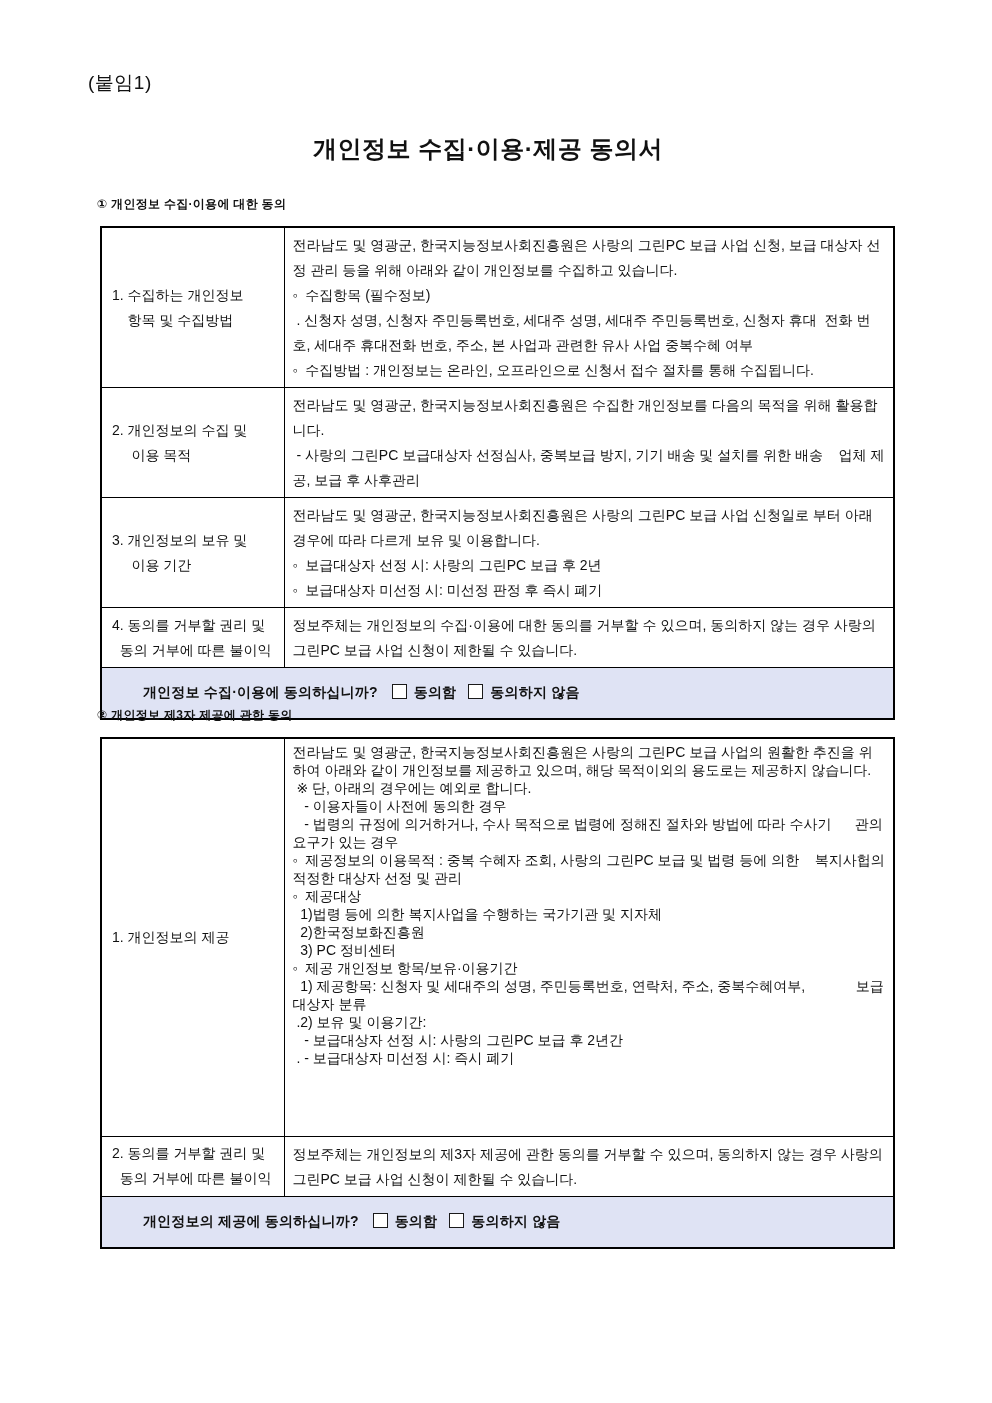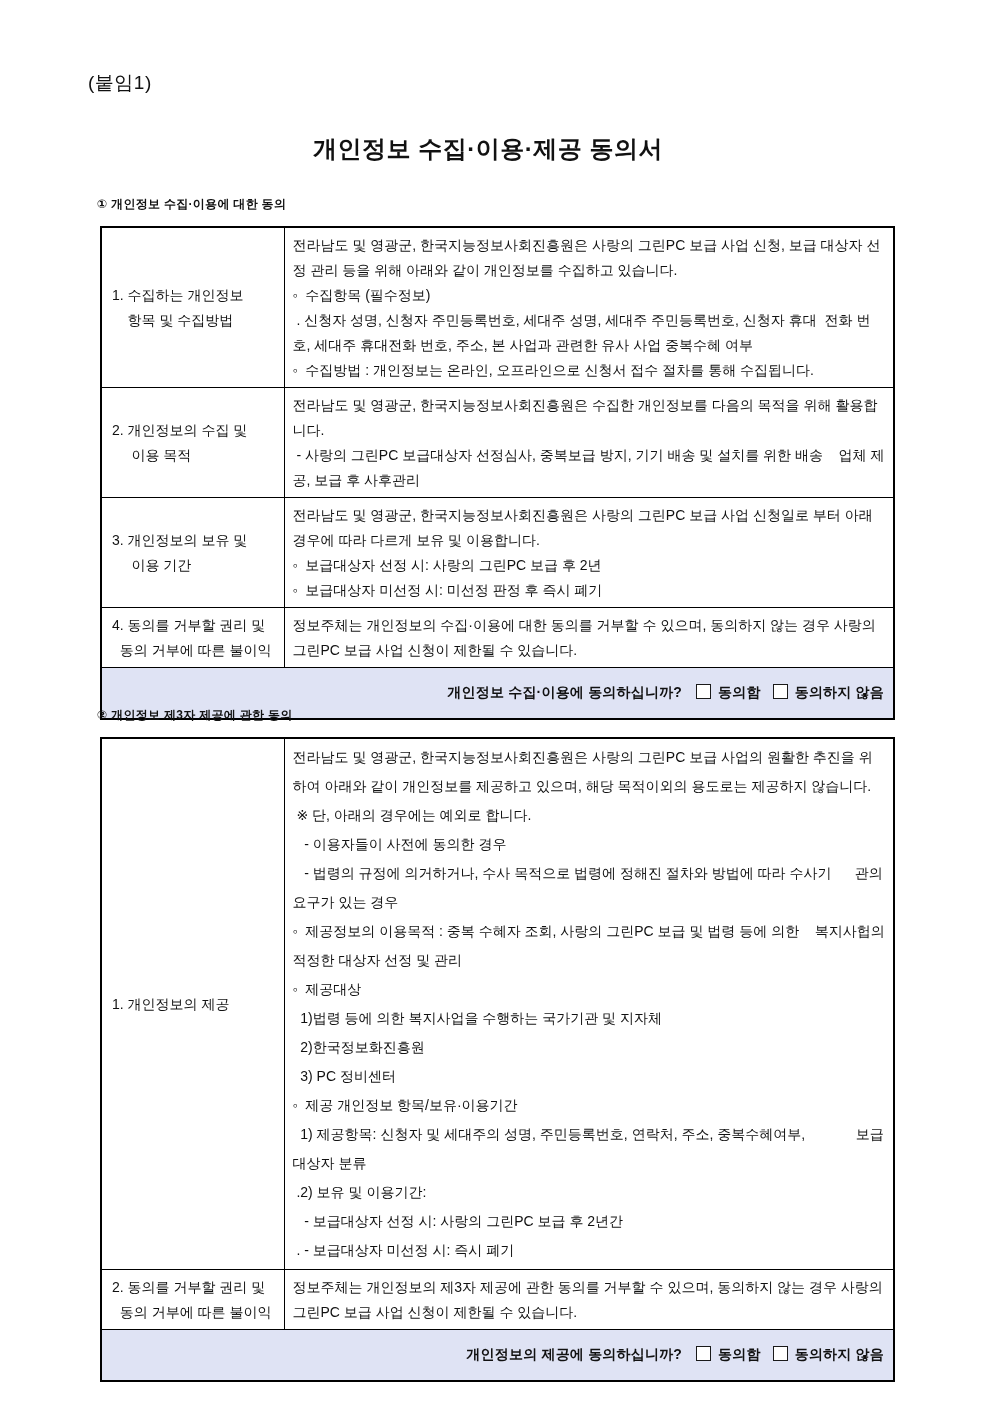--- a/index.html
+++ b/index.html
@@ -62,31 +62,30 @@
     width: 183px;
     vertical-align: middle;
     padding: 4px 4px 4px 10px;
     line-height: 25px;
   }
   td.content-cell {
     vertical-align: top;
     padding: 5px 8px 4px 8px;
     line-height: 25px;
   }
-  td.content-cell.dense { line-height: 29px; padding-top: 4px; margin-top: 36px; }
+  td.content-cell.dense { line-height: 18px; padding-top: 4px; margin-top: 36px; }
   tr.t1-r1 { height: 160px; }
   tr.t1-r2 { height: 97px; }
   tr.t1-r3 { height: 97px; }
   tr.t1-r4 { height: 58px; }
   tr.t2-r1 { height: 398px; }
   tr.t2-r2 { height: 54px; }
   tr.consent-row { height: 34px; }
   td.consent-cell {
     background: var(--consent-row-bg, #dfe3f4);
-    text-align: right;
     vertical-align: middle;
     font-size: 17px;
     font-weight: bold;
     padding: 0 9px 0 0;
     white-space: normal;
     letter-spacing: 0.2px;
   }
   .cbox {
     display: inline-block;
     width: 15px;

